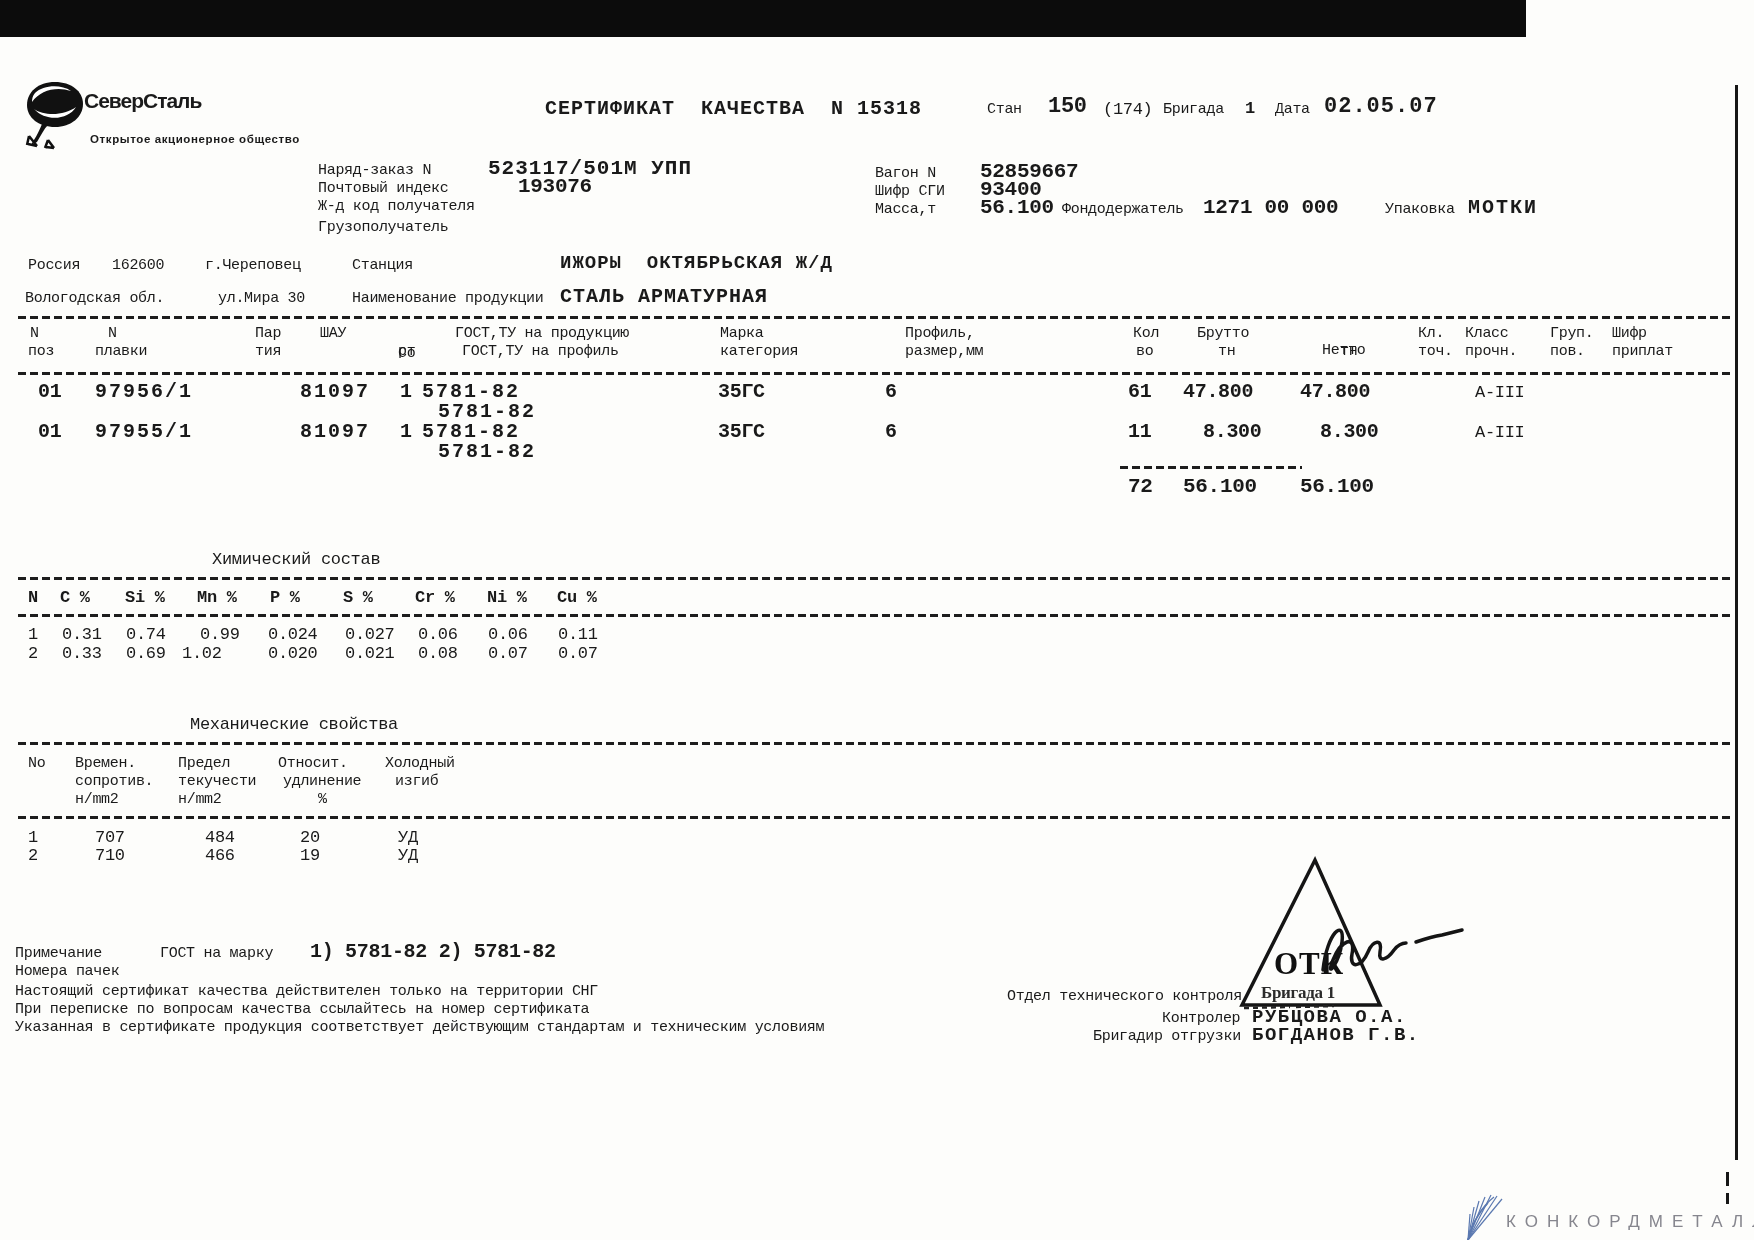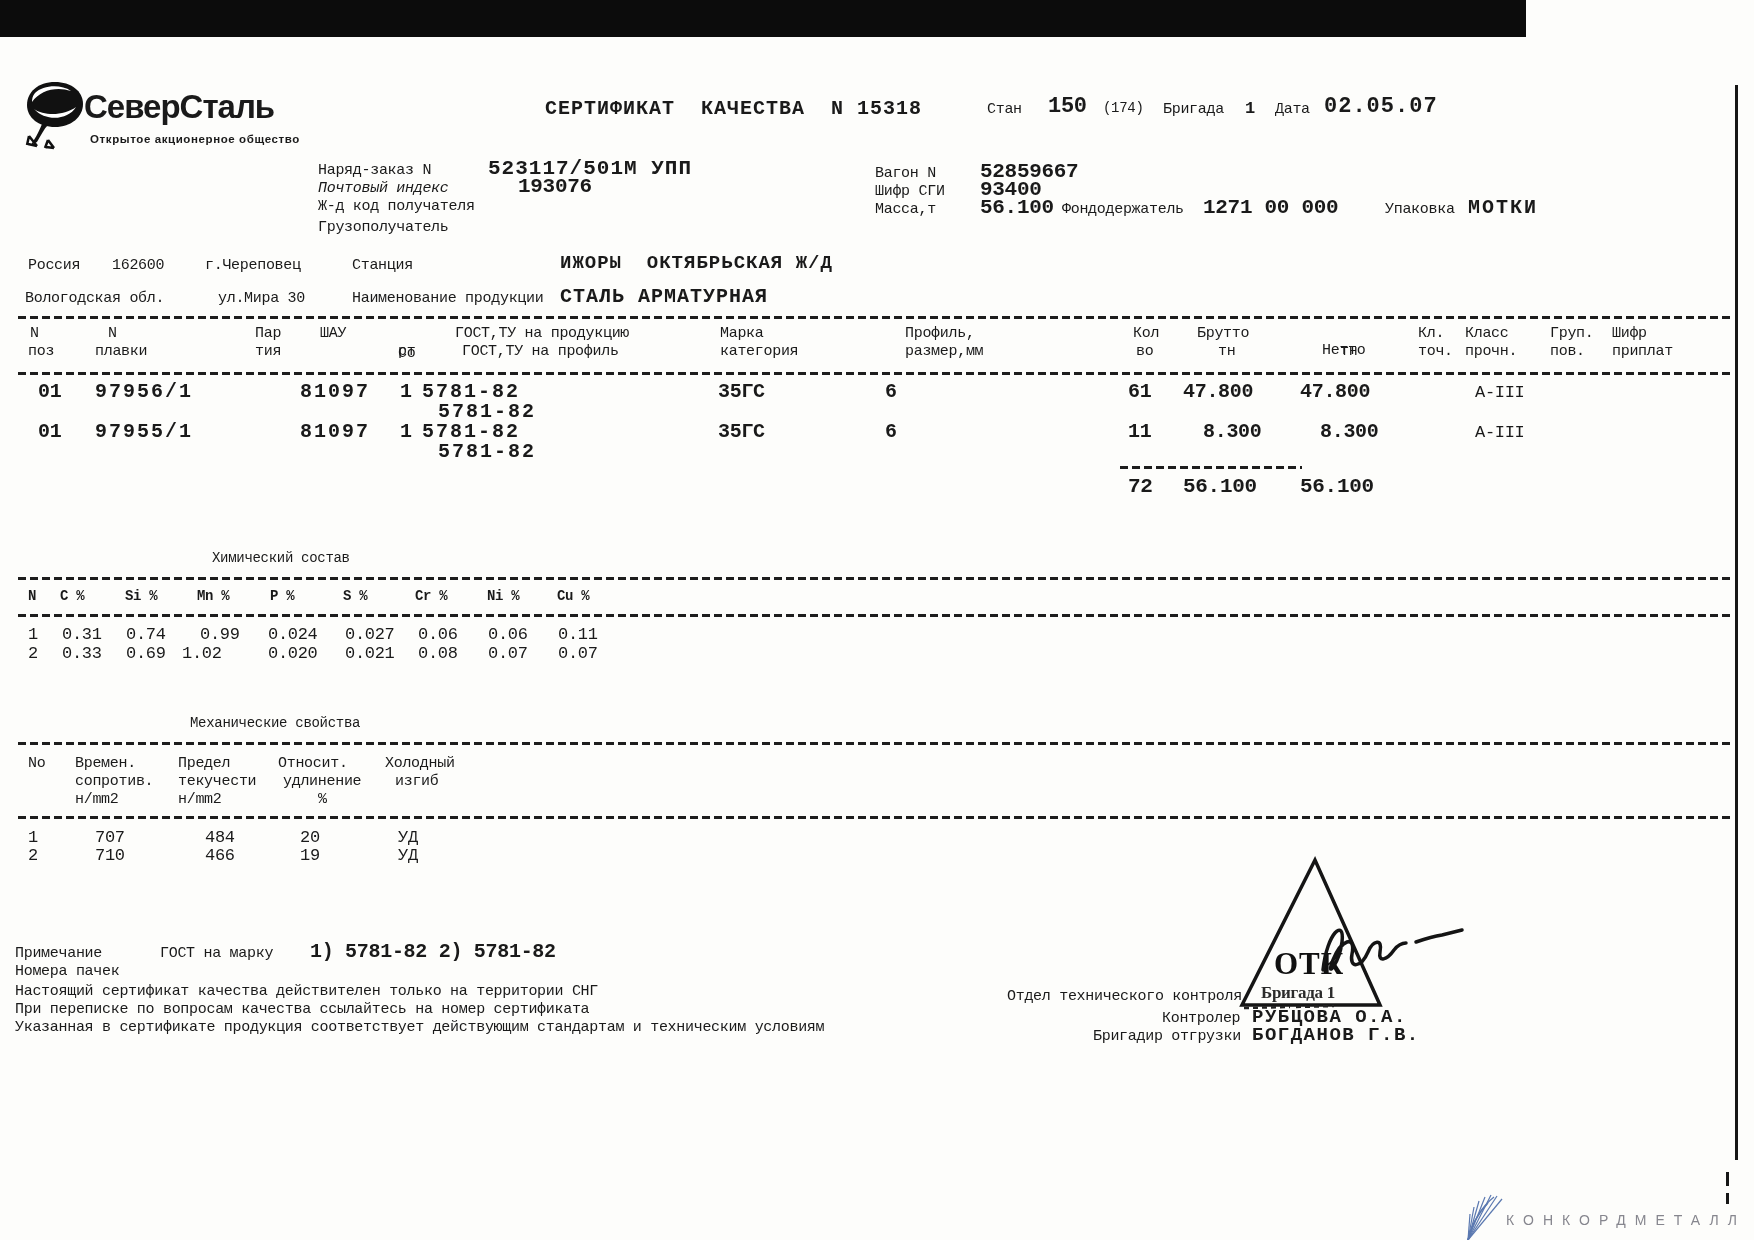--- a/index.html
+++ b/index.html
@@ -2,23 +2,23 @@
 <html><head>
 <meta charset="utf-8">
 <style>
   html,body{margin:0;padding:0;background:#e8e8e8;}
   .page{position:relative;width:1754px;height:1240px;background:#fdfdfb;overflow:hidden;
         font-family:"Liberation Mono","DejaVu Sans Mono",monospace;color:#1a1a1a;}
   .t{position:absolute;font-family:"Liberation Mono","DejaVu Sans Mono",monospace;
      font-size:15px;letter-spacing:-0.3px;color:#1a1a1a;white-space:pre;line-height:1.05;}
   .b{font-weight:700;}
   .sans{font-family:"Liberation Sans","DejaVu Sans",sans-serif;}
-  .f11{font-size:11.5px;} .f16{font-size:14px;} .f17{font-size:17px;}
+  .f11{font-size:11.5px;} .f16{font-size:17px;} .f17{font-size:17px;}
   .f19{font-size:19px;} .f20{font-size:20px;} .f21{font-size:21px;}
-  .f22{font-size:22px;} .f31{font-size:33px;}
+  .f22{font-size:22px;} .f31{font-size:21px;}
   .dash{position:absolute;height:3px;
         background:repeating-linear-gradient(90deg,#1d1d1d 0 8px,transparent 8px 12px);}
   .vline{position:absolute;width:3px;background:#161616;}
   .topbar{position:absolute;left:0;top:0;width:1526px;height:37px;background:#0c0c0c;}
   .gray{color:#86868e;}
 </style>
 </head>
 <body>
 
 <div class="page">
@@ -43,21 +43,21 @@
   <span class="t" style="left:987px;top:102px;">Стан</span>
   <span class="t b f22" style="left:1048px;top:95px;">150</span>
   <span class="t f16" style="left:1103px;top:101px;">(174)</span>
   <span class="t" style="left:1163px;top:102px;">Бригада</span>
   <span class="t b f17" style="left:1245px;top:100px;">1</span>
   <span class="t" style="left:1275px;top:102px;">Дата</span>
   <span class="t b f22" style="left:1324px;top:95px;letter-spacing:1px;">02.05.07</span>
 
   <span class="t" style="left:318px;top:163px;">Наряд-заказ N</span>
   <span class="t b f21" style="left:488px;top:158px;letter-spacing:1px;">523117/501М УПП</span>
-  <span class="t" style="left:318px;top:181px;font-style:italic;">Почтовый индекс</span>
+  <span class="t" style="left:318px;top:181px;">Почтовый индекс</span>
   <span class="t b f21" style="left:518px;top:176px;">193076</span>
   <span class="t" style="left:318px;top:199px;">Ж-д код получателя</span>
   <span class="t" style="left:318px;top:220px;">Грузополучатель</span>
 
   <span class="t" style="left:875px;top:166px;">Вагон N</span>
   <span class="t b f21" style="left:980px;top:161px;">52859667</span>
   <span class="t" style="left:875px;top:184px;">Шифр СГИ</span>
   <span class="t b f21" style="left:980px;top:179px;">93400</span>
   <span class="t" style="left:875px;top:202px;">Масса,т</span>
   <span class="t b f21" style="left:980px;top:197px;">56.100</span>

